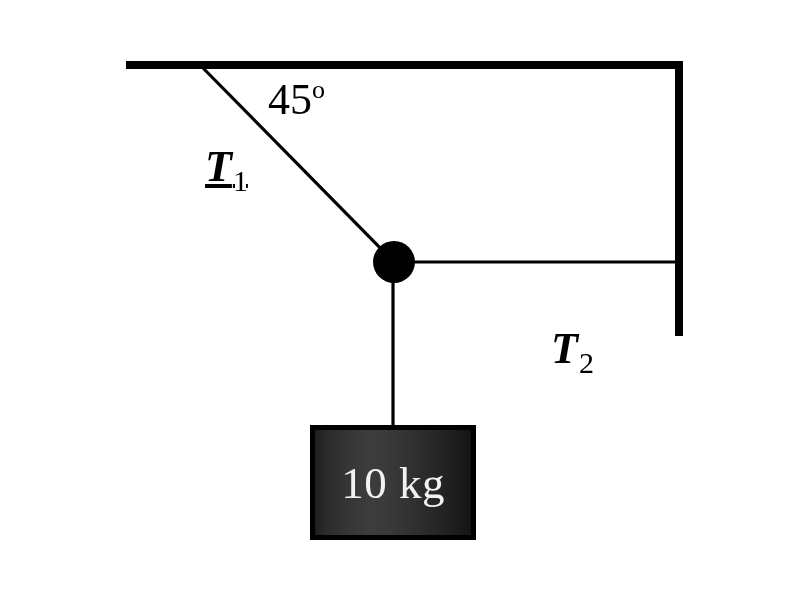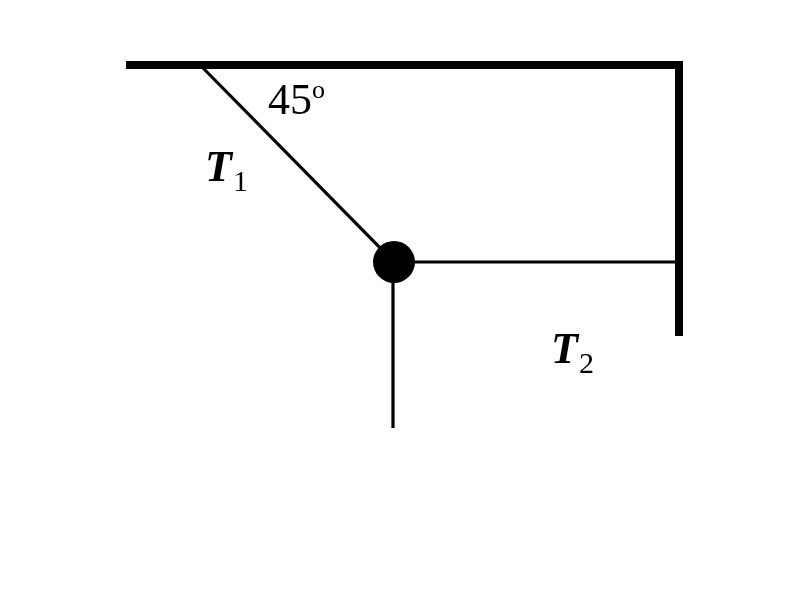--- a/index.html
+++ b/index.html
@@ -55,21 +55,21 @@
     font-style: italic;
   }
   .tension-label .sub {
     font-size: 30px;
     font-weight: normal;
     font-style: normal;
     vertical-align: sub;
     line-height: 0;
     margin-left: 1px;
   }
-  #tension-1-label { left: 205px; top: 145px; }
+  #tension-1-label { left: 205px; top: 145px; text-decoration: underline; }
   #tension-2-label { left: 551px; top: 279px; margin-top: 48px; }
 
   
   #mass-block {
     position: absolute;
     left: 310px;
     top: 425px;
     width: 166px;
     height: 115px;
     box-sizing: border-box;
@@ -117,14 +117,17 @@
     <circle cx="394" cy="262" r="21" fill="#000000"></circle>
 
   </svg>
 
   <div class="label" id="angle-label"><span>45</span><span class="deg">o</span></div>
 
   <div class="label tension-label" id="tension-1-label"><span>T</span><span class="sub">1</span></div>
 
   <div class="label tension-label" id="tension-2-label"><span>T</span><span class="sub">2</span></div>
 
+  <div id="mass-block">
+    <span id="mass-block-label">10 kg</span>
+  </div>
 
 </div>
 
 </body></html>

